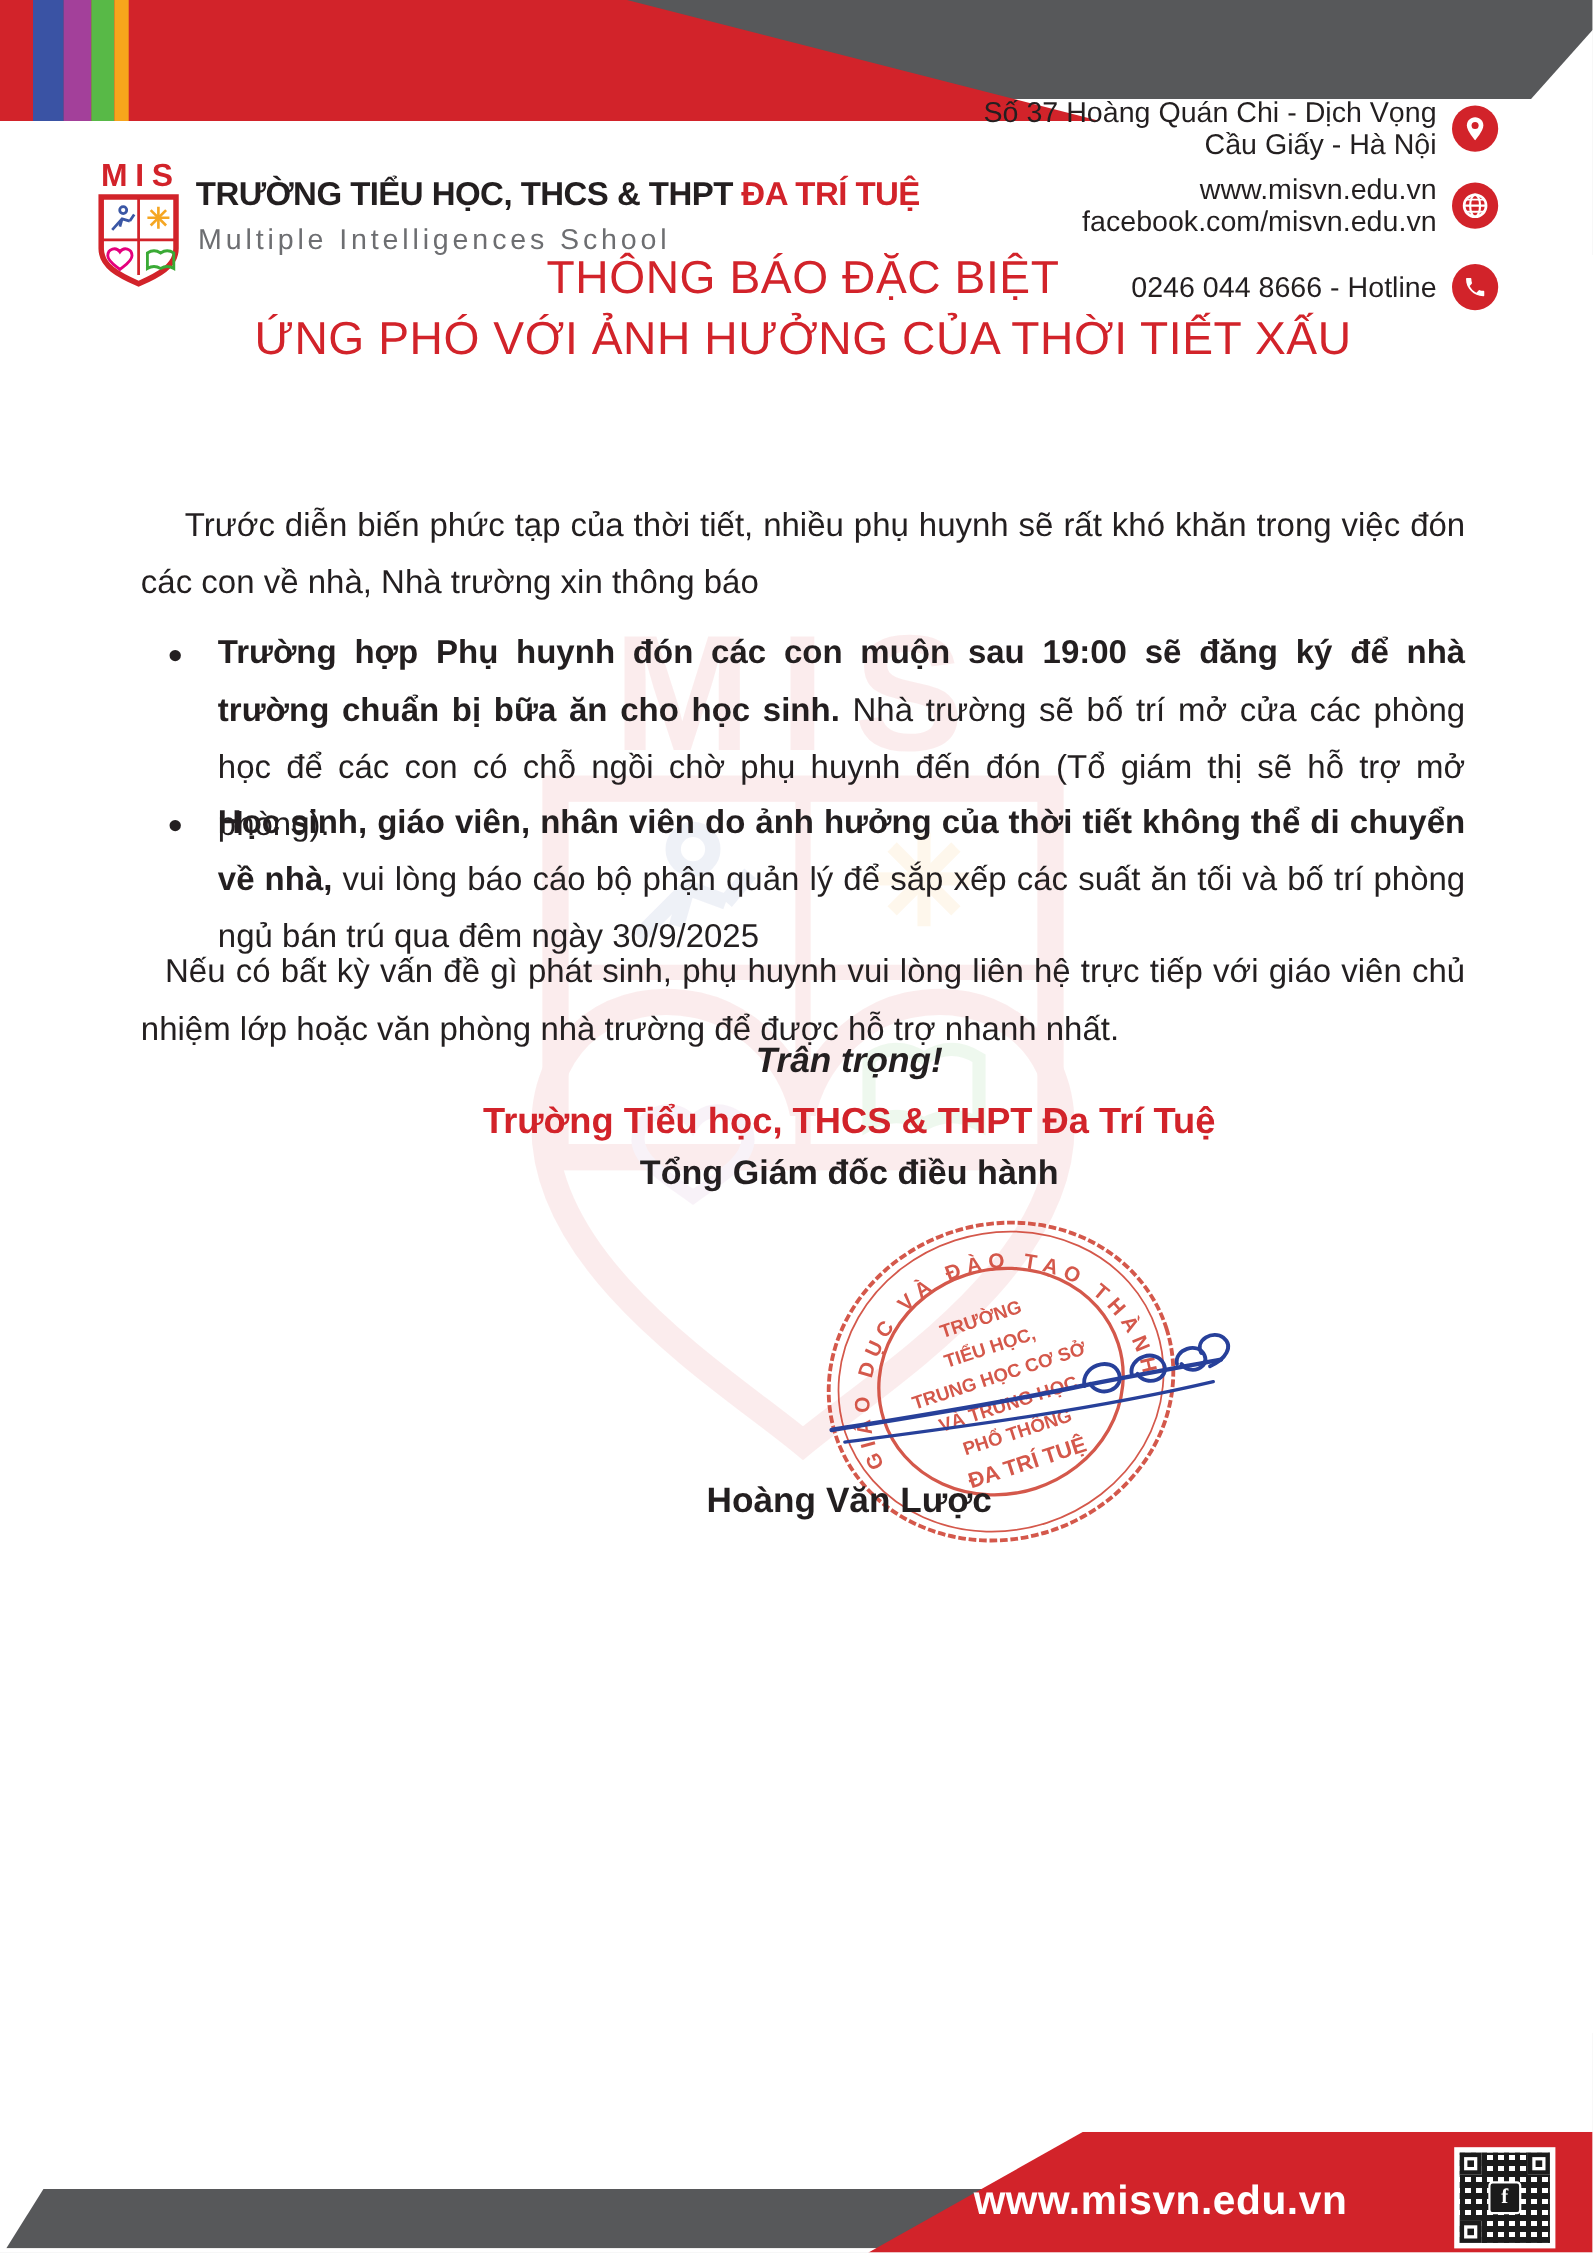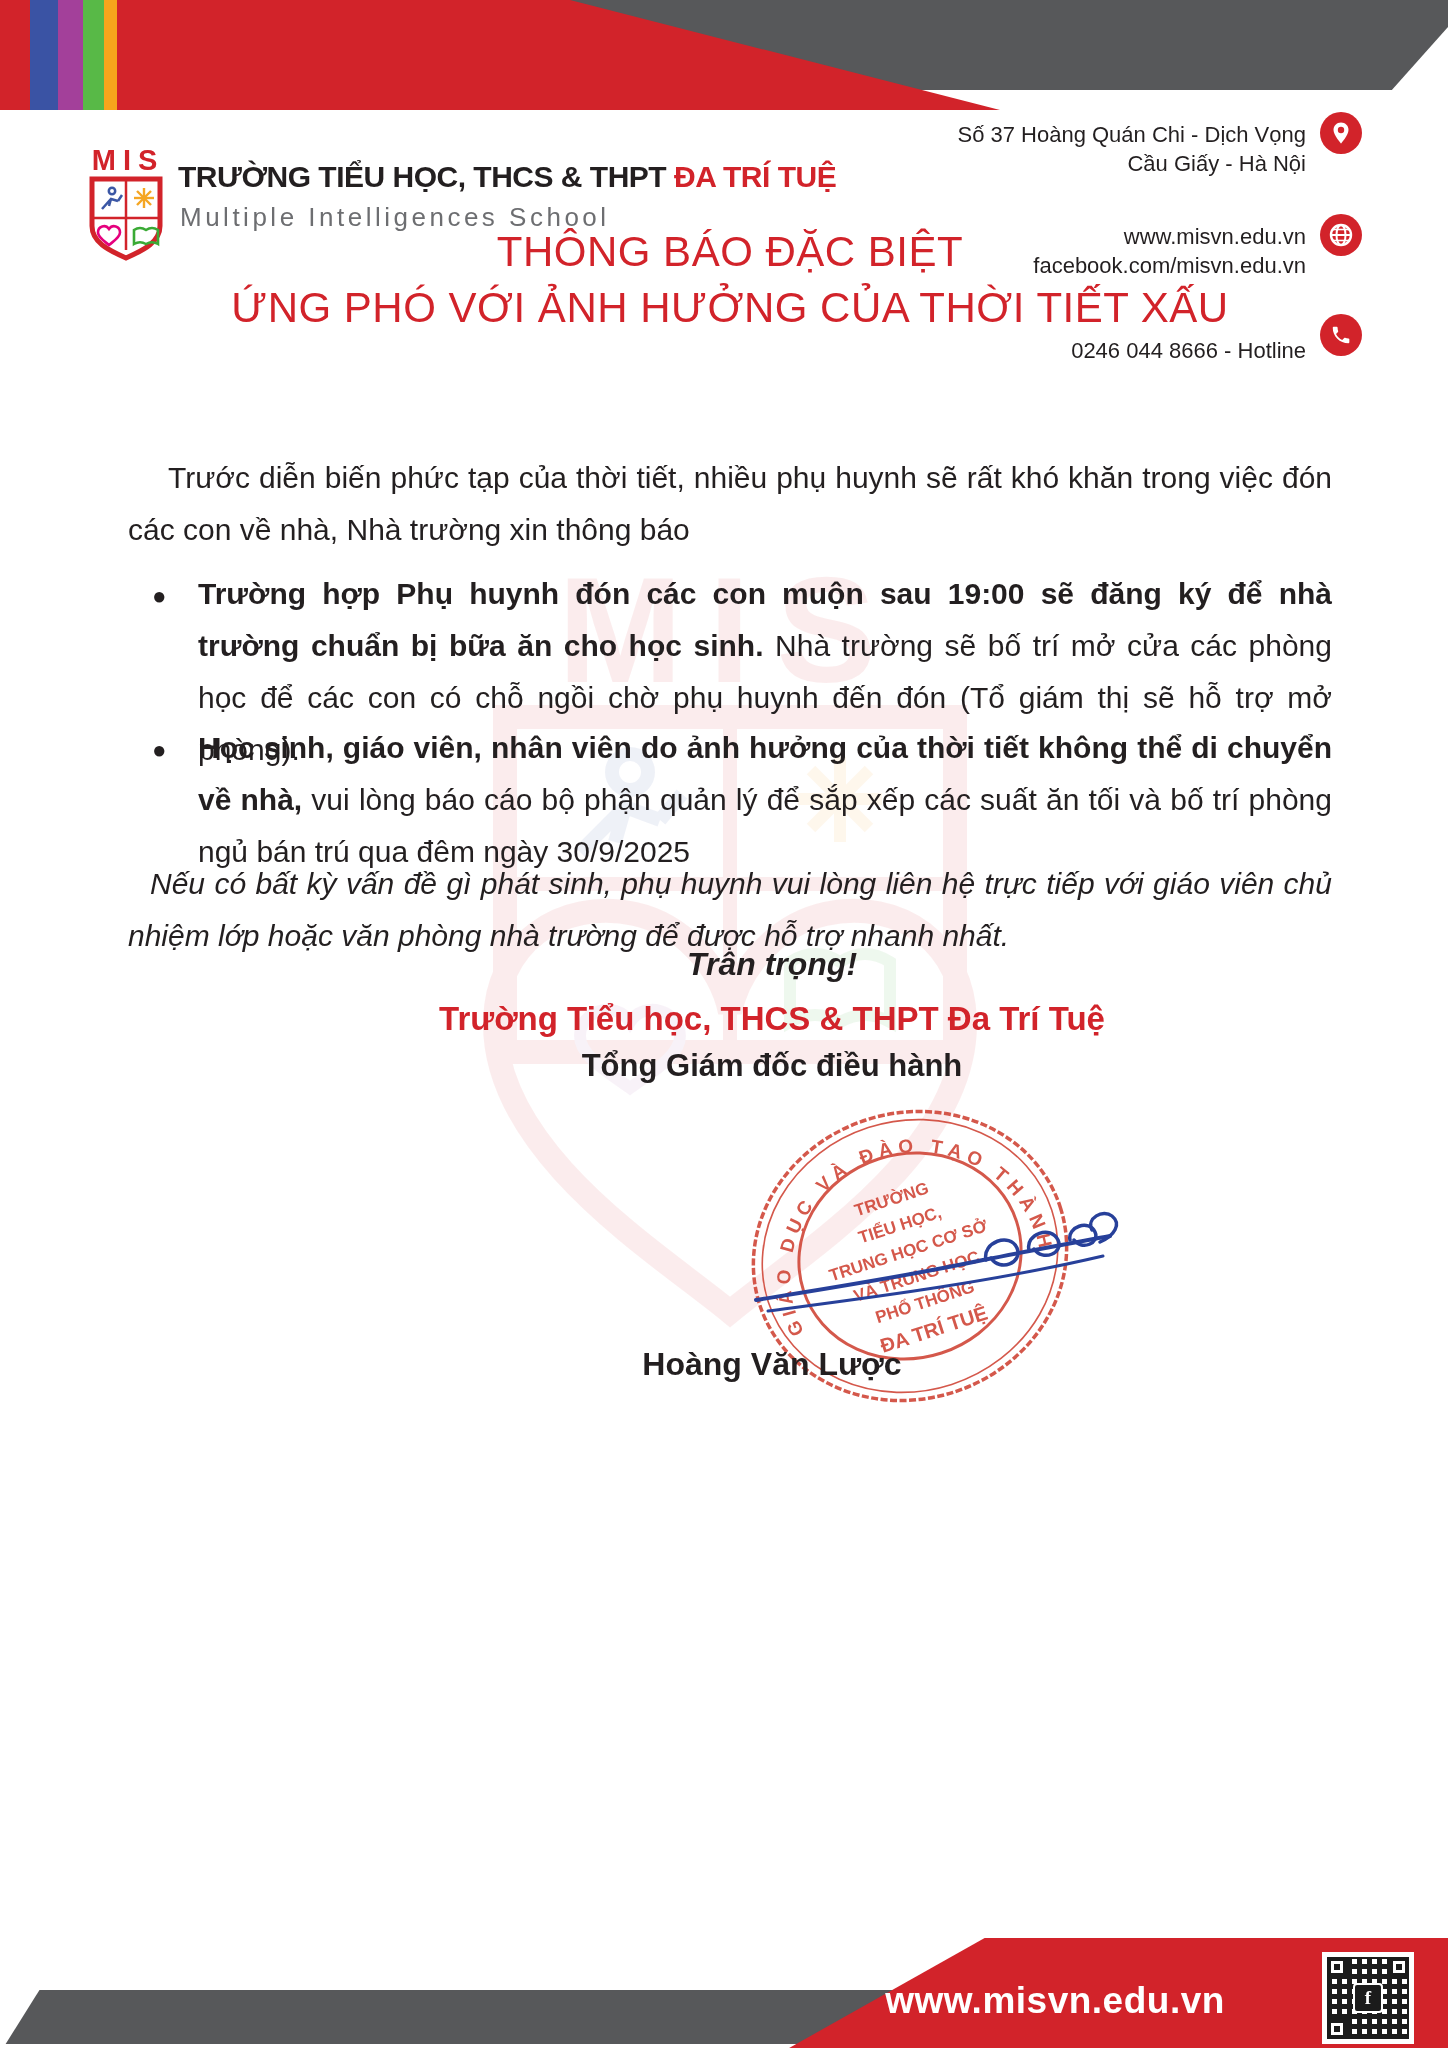--- a/index.html
+++ b/index.html
@@ -28,34 +28,34 @@
   .school-name { position:absolute; left:178px; top:160px; font-size:30px; font-weight:bold;
     letter-spacing:-0.5px; color:#231f20; white-space:nowrap; }
   .school-name .red { color:#d2232a; }
   .school-name-en { position:absolute; left:180px; top:202px; font-size:26px;
     color:#6d6e71; letter-spacing:3.5px; white-space:nowrap; }
 
   
   .contact { position:absolute; top:88px; right:86px; display:flex; flex-direction:column;
     align-items:flex-end; gap:12px; }
   .crow { display:flex; align-items:center; gap:14px; }
-  .ctext { text-align:right; font-size:22px; line-height:29px; color:#231f20;margin-top:32px; }
+  .ctext { text-align:right; font-size:26px; line-height:29px; color:#231f20; }
   .cicon { width:42px; height:42px; border-radius:50%; background:#d2232a; flex:0 0 auto;
     display:flex; align-items:center; justify-content:center; }
   .crow.hotline { margin-top:12px; }
 
   
   .doc-title { position:absolute; left:70px; top:224px; width:1320px; text-align:center;
     color:#d2232a; font-weight:normal; font-size:42px; line-height:56px; letter-spacing:0.5px; }
 
   
   .para { position:absolute; left:128px; width:1204px; font-size:30px; line-height:52px;
     text-align:justify; color:#231f20; }
   .intro { top:452px; text-indent:40px; }
-  .outro { top:858px; font-style:italic; text-indent:22px; }
+  .outro { top:858px; text-indent:22px; }
   .bullet { padding-left:70px; box-sizing:border-box; }
   .bullet .dot { position:absolute; left:24px; top:2px; font-size:24px; }
   .bullet1 { top:568px; }
   .bullet2 { top:722px; }
   .b { font-weight:bold; }
 
   
   .signline { position:absolute; left:772px; transform:translateX(-50%); white-space:nowrap;
     font-weight:bold; }
   .regards   { top:946px;  font-size:32px;font-style:italic; }

